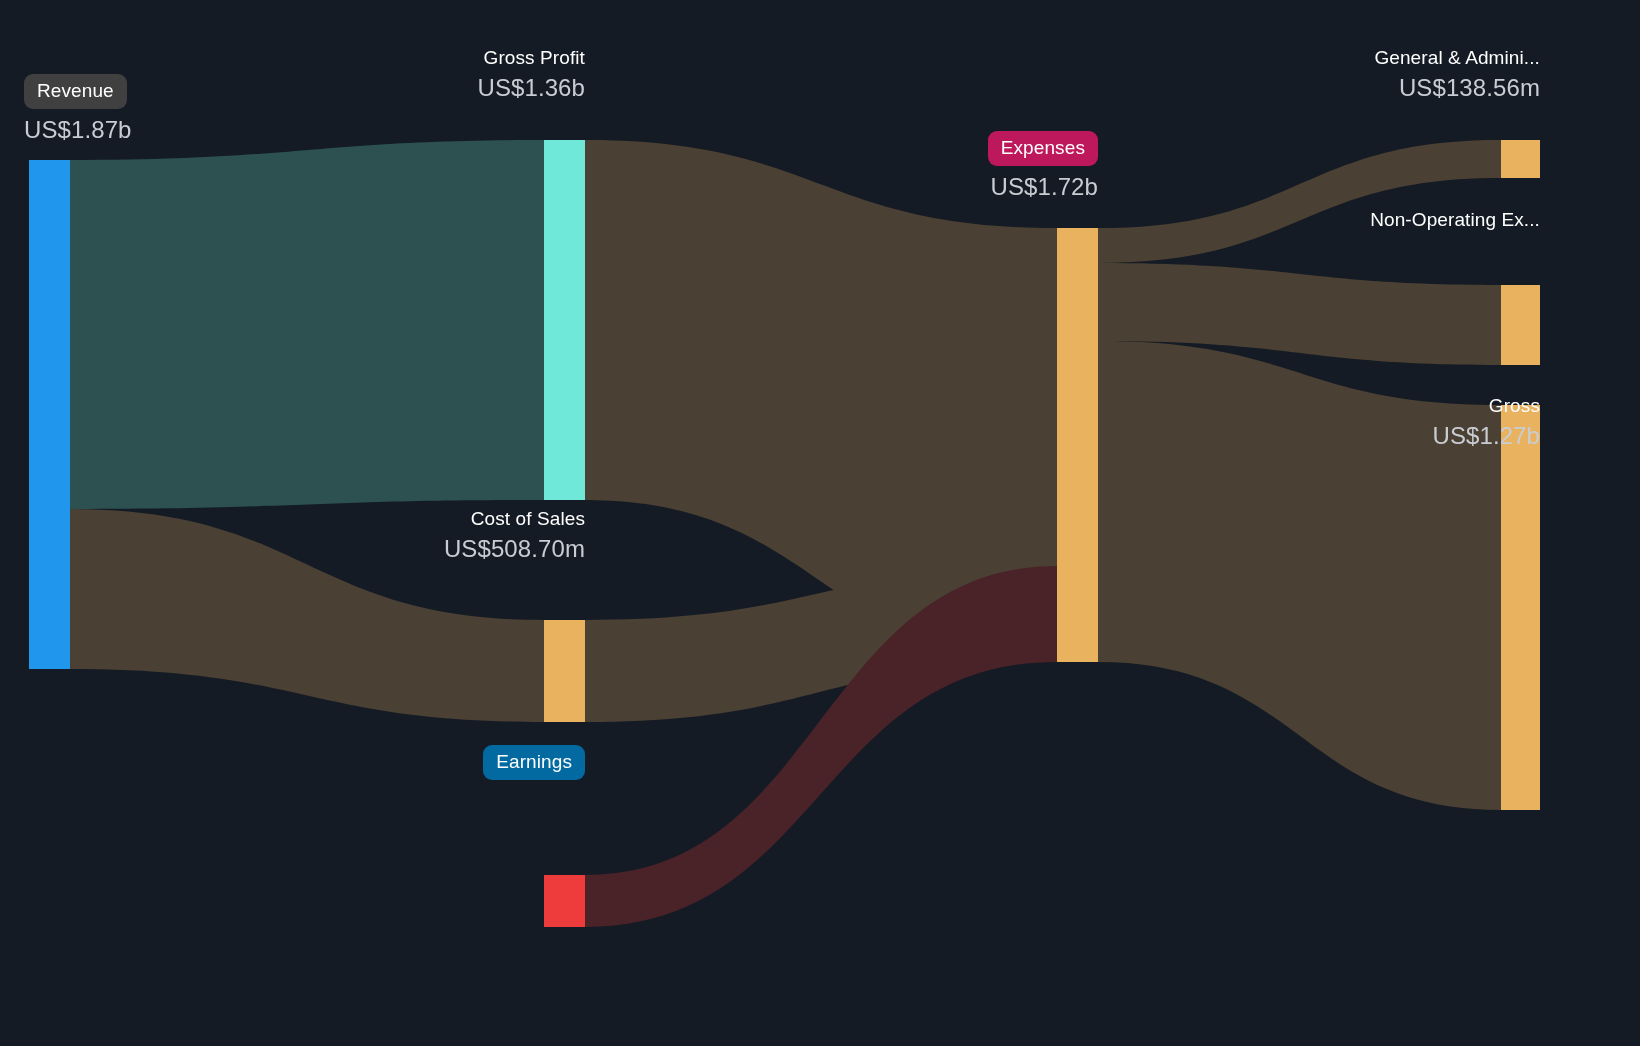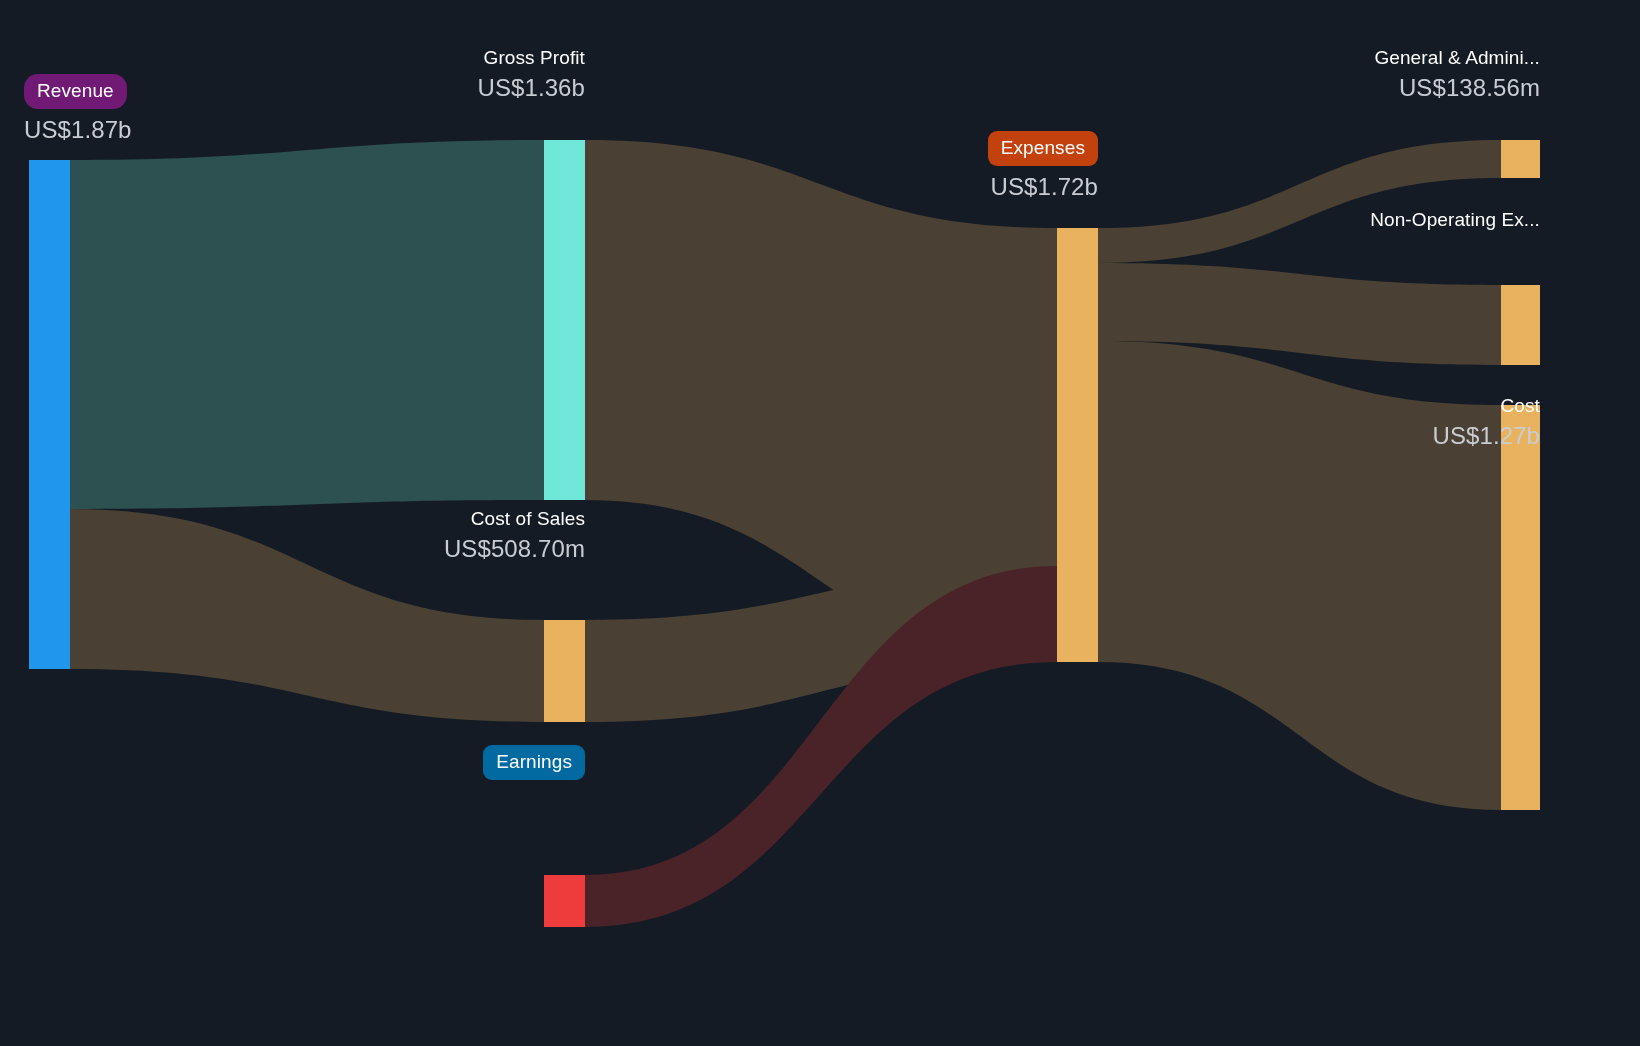--- a/index.html
+++ b/index.html
@@ -86,44 +86,44 @@
         <rect x="544" y="875" width="41" height="52" fill="#EE3B3B"></rect>
         <rect x="1057" y="228" width="41" height="434" fill="#E8B25F"></rect>
         <rect x="1501" y="140" width="39" height="38" fill="#E8B25F"></rect>
         <rect x="1501" y="285" width="39" height="80" fill="#E8B25F"></rect>
         <rect x="1501" y="405" width="39" height="405" fill="#E8B25F"></rect>
       </g>
   </svg>
 
   <div class="label-layer" id="labels-layer">
       <div class="node-label align-left" style="left: 24px; top: 74px;">
-        <div><span class="lbl-name badge" style="background: #701a75; border-radius: 14px;">Revenue</span></div>
+        <div><span class="lbl-name badge" style="background: #404040;">Revenue</span></div>
         <span class="lbl-value">US$1.87b</span>
       </div>
       <div class="node-label align-right" style="left: 268px; top: 48px; width: 317px;">
         <div><span class="lbl-name">Gross Profit</span></div>
         <span class="lbl-value">US$1.36b</span>
       </div>
       <div class="node-label align-right" style="left: 268px; top: 509px; width: 317px;">
         <div><span class="lbl-name">Cost of Sales</span></div>
         <span class="lbl-value">US$508.70m</span>
       </div>
       <div class="node-label align-right" style="left: 268px; top: 745px; width: 317px;">
         <div><span class="lbl-name badge" style="background: #0369a1;">Earnings</span></div>
       </div>
       <div class="node-label align-right" style="left: 780px; top: 131px; width: 318px;">
-        <div><span class="lbl-name badge" style="background: #c2410c;">Expenses</span></div>
+        <div><span class="lbl-name badge" style="background: #be185d;">Expenses</span></div>
         <span class="lbl-value">US$1.72b</span>
       </div>
       <div class="node-label align-right" style="left: 1190px; top: 48px; width: 350px;">
         <div><span class="lbl-name">General &amp; Admini...</span></div>
         <span class="lbl-value">US$138.56m</span>
       </div>
       <div class="node-label align-right" style="left: 1190px; top: 210px; width: 350px;">
         <div><span class="lbl-name">Non-Operating Ex...</span></div>
       </div>
       <div class="node-label align-right" style="left: 1190px; top: 396px; width: 350px;">
-        <div><span class="lbl-name">Cost</span></div>
+        <div><span class="lbl-name">Gross</span></div>
         <span class="lbl-value">US$1.27b</span>
       </div>
     </div>
 
 </div>
 
 </body></html>

